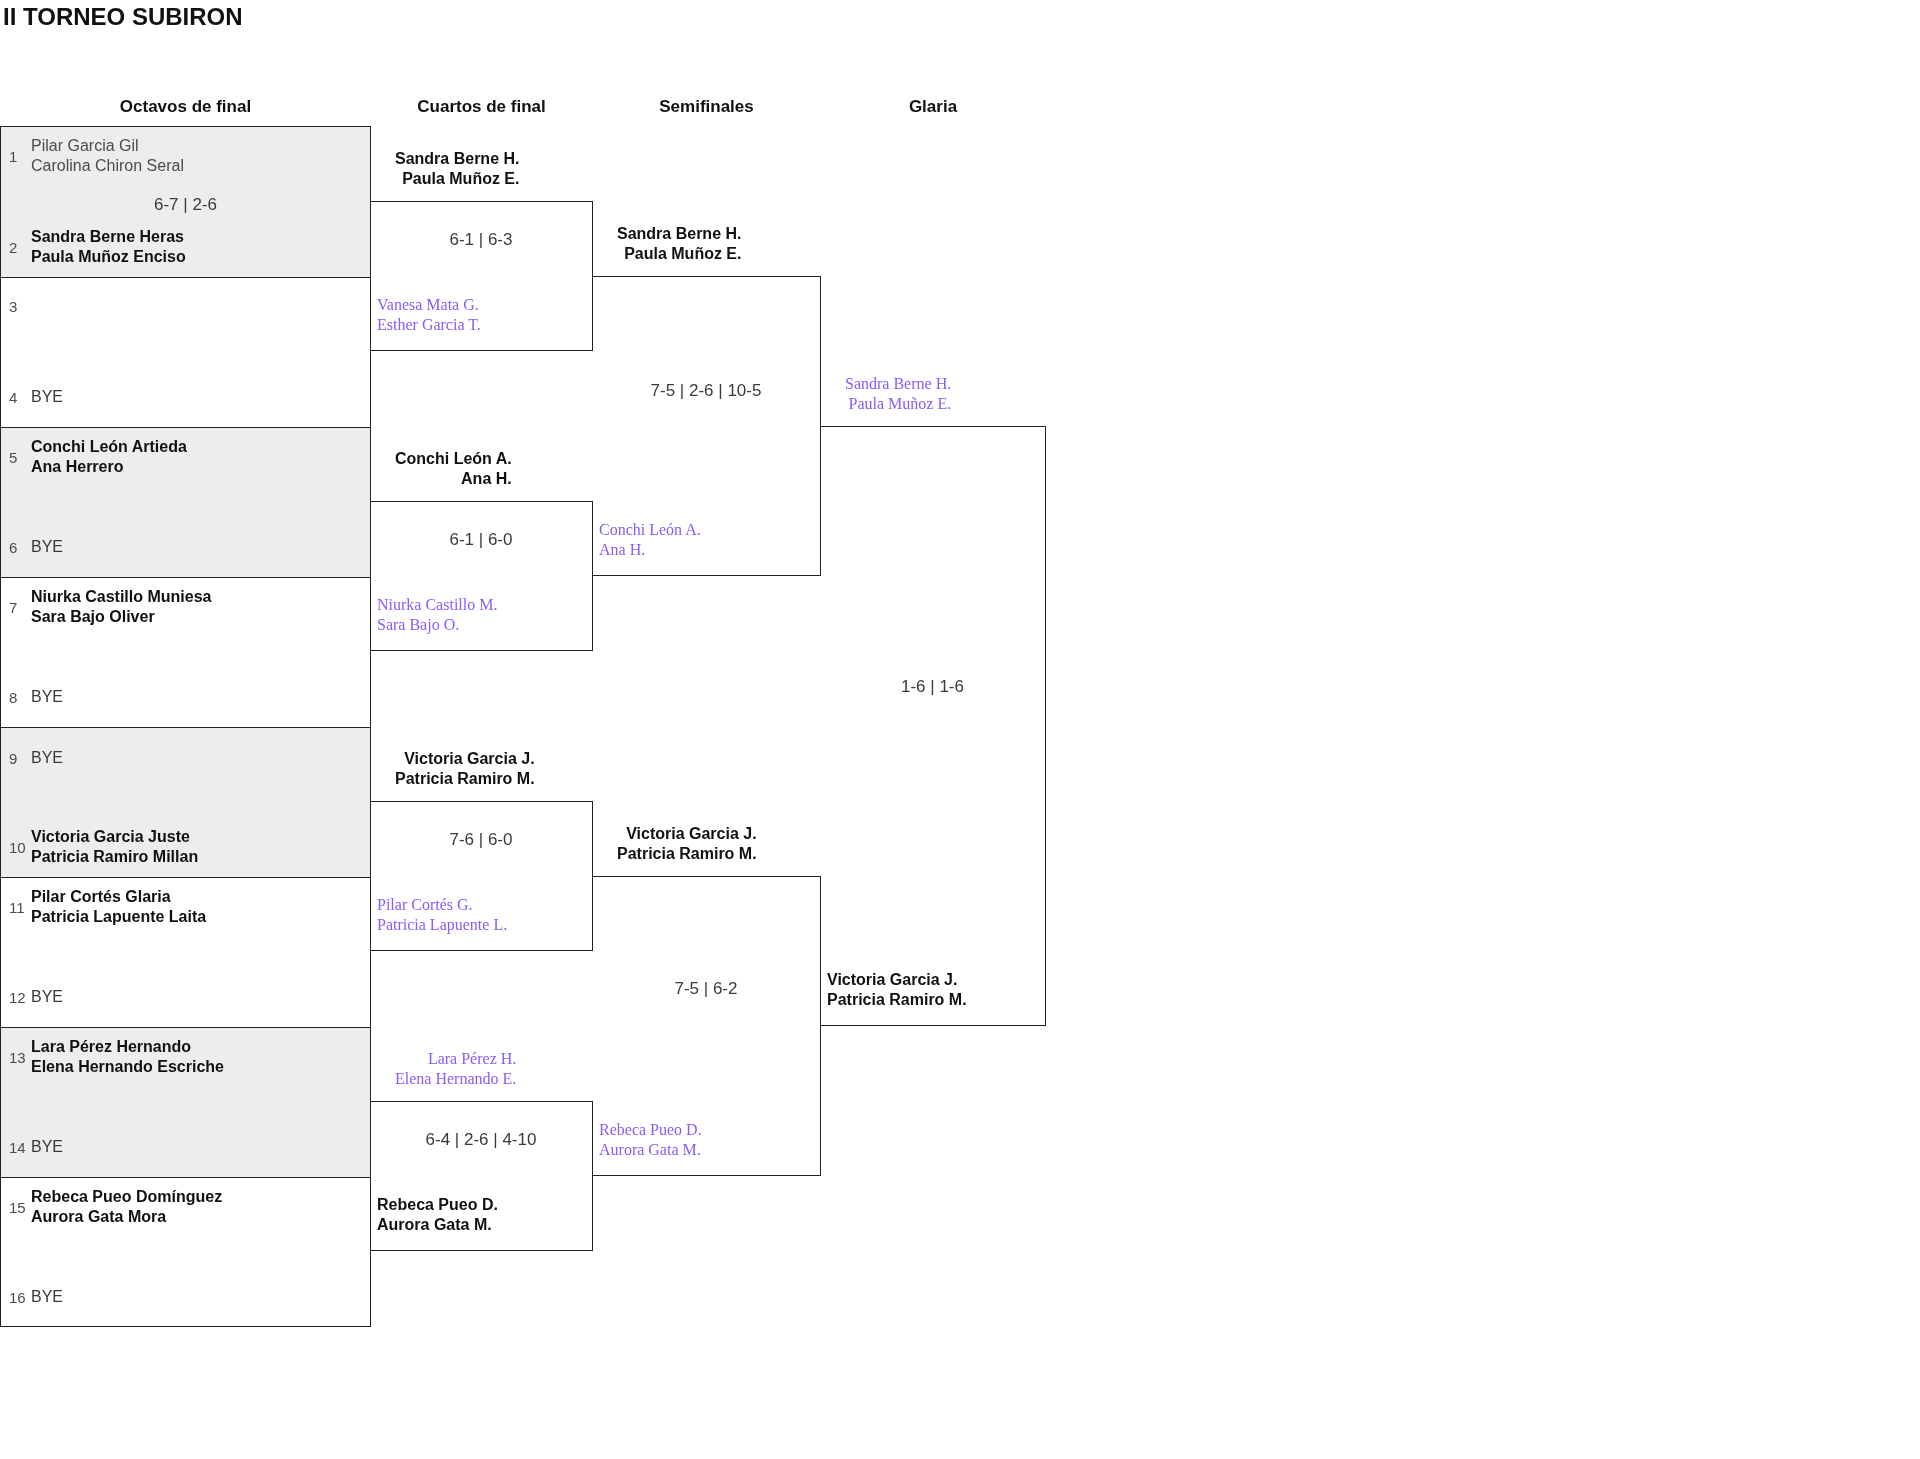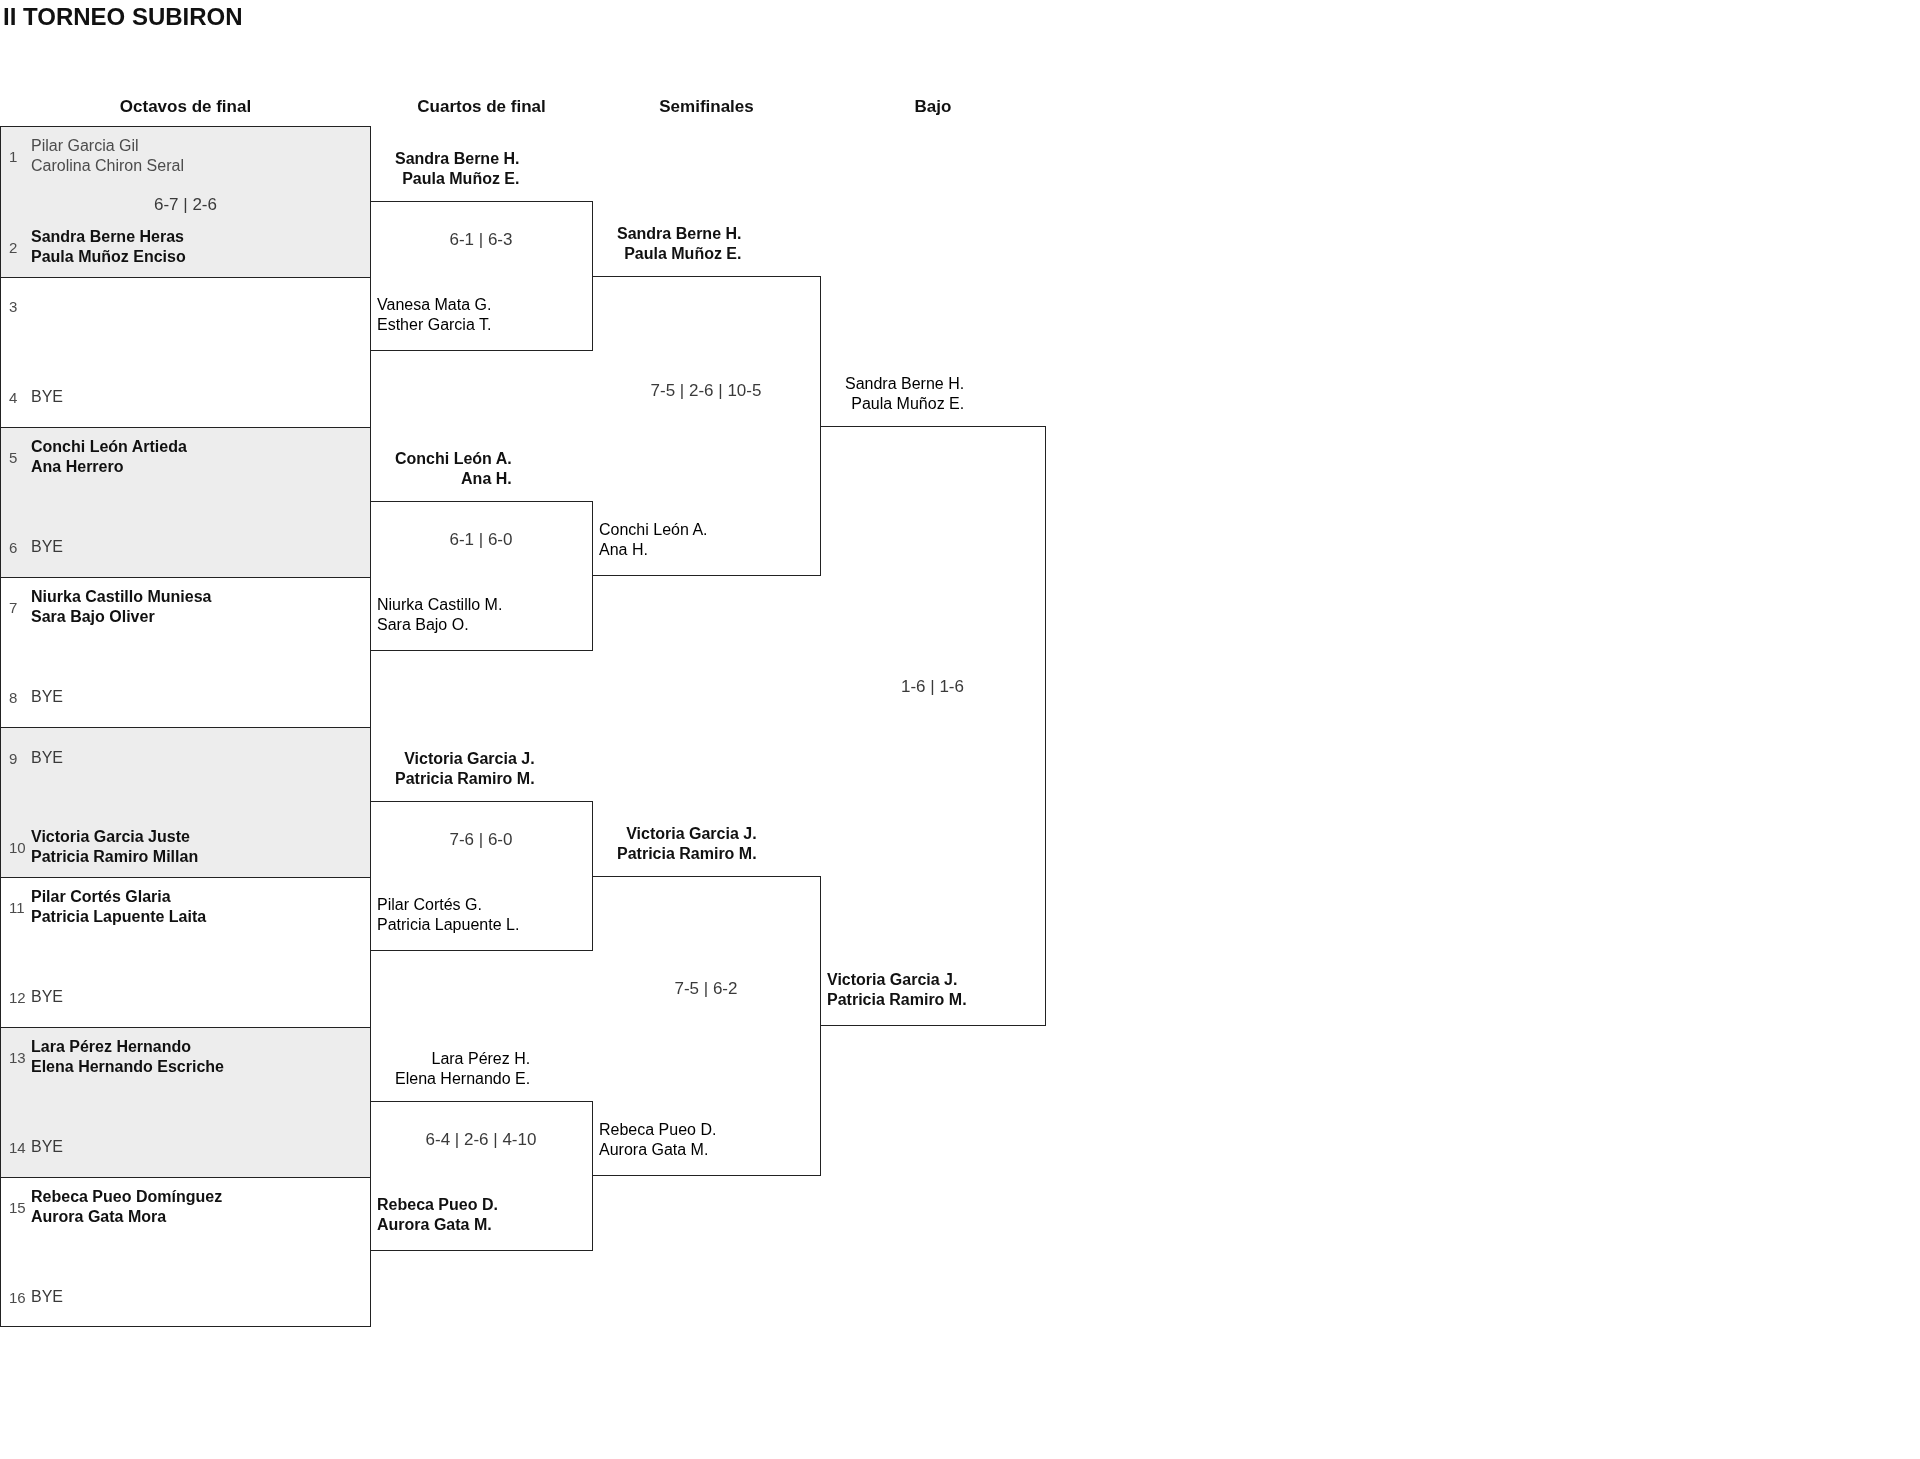--- a/index.html
+++ b/index.html
@@ -53,40 +53,40 @@
   .qf1{left:370px;top:201px;width:223px;height:150px;}
   .qf2{left:370px;top:501px;width:223px;height:150px;}
   .qf3{left:370px;top:801px;width:223px;height:150px;}
   .qf4{left:370px;top:1101px;width:223px;height:150px;}
   .sf1{left:592px;top:276px;width:229px;height:300px;}
   .sf2{left:592px;top:876px;width:229px;height:300px;}
   .fin{left:820px;top:426px;width:226px;height:600px;}
   .team{font-size:16px;line-height:20px;}
   .team div{white-space:nowrap;}
   .team.win{font-weight:700;color:#111;}
-  .team.lose{font-weight:400;color:#000000;}
+  .team.lose{font-weight:400;color:#8b5cf6;font-family:Liberation Serif, serif;}
   .above{position:absolute;left:25px;bottom:calc(100% + 13px);text-align:right;}
   .inside{position:absolute;left:7px;bottom:15px;}
   .qf1 .score,.qf2 .score,.qf3 .score,.qf4 .score{top:28px;}
   .sf1 .score{top:104px;}
   .sf2 .score{top:102px;}
   .fin .score{top:250px;}
 </style>
 </head>
 <body>
 
 <div id="stage">
 
   <div class="title">II TORNEO SUBIRON</div>
 
 
   <div class="rh rh-oct">Octavos de final</div>
   <div class="rh rh-qf">Cuartos de final</div>
   <div class="rh rh-sf">Semifinales</div>
-  <div class="rh rh-f">Bajo</div>
+  <div class="rh rh-f">Glaria</div>
 
   <div class="r16wrap">
 
     <div class="r16row alt">
       <div class="entry top lose">
         <span class="seed">1</span>
         <div class="names">
             <div>Pilar Garcia Gil</div>
             <div>Carolina Chiron Seral</div>
           </div>

